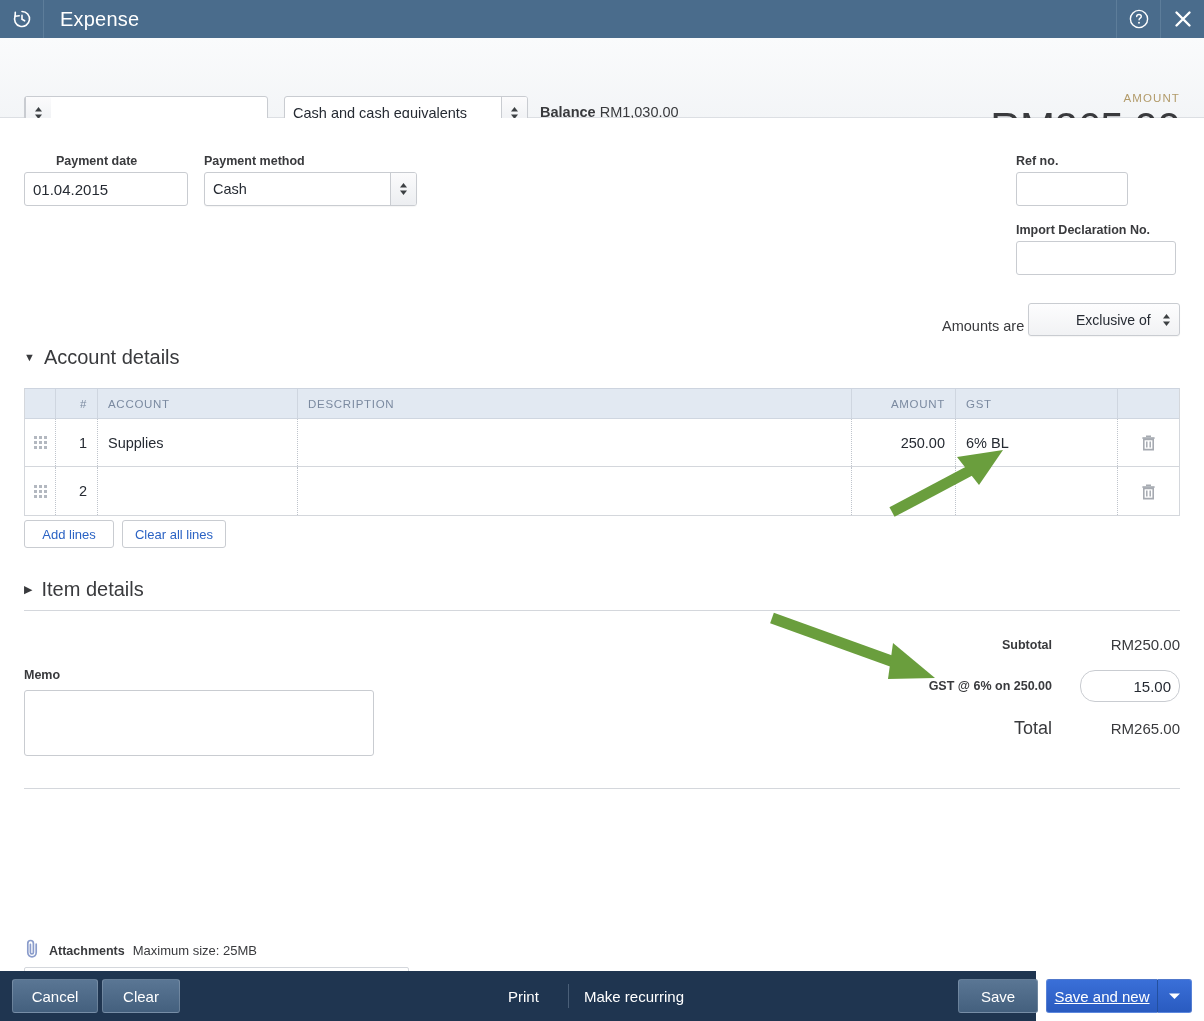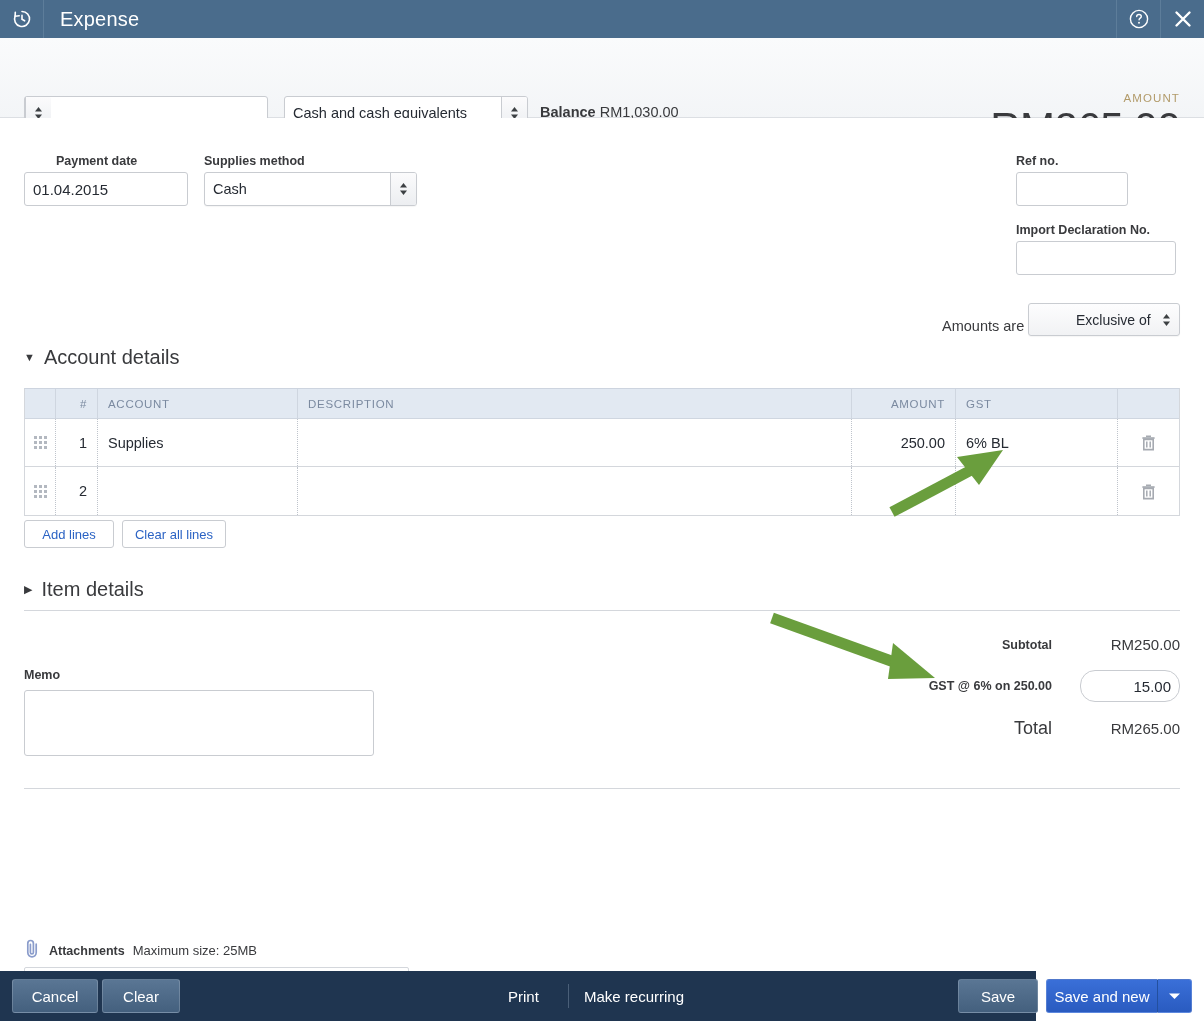--- a/index.html
+++ b/index.html
@@ -214,21 +214,21 @@
   #footer-sep { position: absolute; left: 568px; width: 1px; height: 24px; background: #4a5f78; }
   #make-recurring-button {
     position: absolute; left: 584px; color: #fff; font-size: 15px; cursor: pointer;
   }
   #save-button {
     position: absolute; left: 958px; width: 80px;
     background: linear-gradient(#5a7694, #44607e);
   }
   #save-and-new-button {
     position: absolute; left: 1046px; width: 112px; border-radius: 3px 0 0 3px;
-    background: linear-gradient(#3a6fd8, #2a5bc0); border-right: 1px solid #23509f;
+    background: linear-gradient(#3a6fd8, #2a5bc0); border-right: 1px solid #23509f; text-decoration: underline;
   }
   #save-and-new-dropdown {
     position: absolute; left: 1158px; width: 34px; border-radius: 0 3px 3px 0;
     background: linear-gradient(#3a6fd8, #2a5bc0); border-left: none;
   }
 
   .arrow-layer { position: absolute; left:0; top:0; width:1204px; height:1021px; pointer-events:none; }
 </style>
 </head>
 <body>
@@ -286,21 +286,21 @@
 
     <div class="amount-label">AMOUNT</div>
     <div class="amount-value">RM265.00</div>
   </div>
 
   <div class="body">
 
     <div class="fieldlabel" id="payment-date-label">Payment date</div>
     <div class="txtinput" id="payment-date-input">01.04.2015</div>
 
-    <div class="fieldlabel" id="payment-method-label">Supplies method</div>
+    <div class="fieldlabel" id="payment-method-label">Payment method</div>
     <div class="sel" id="payment-method-select">
       <div class="val">Cash</div>
       <div class="stepper">
         <svg width="11" height="18" viewBox="0 0 11 18">
           <path d="M5.5 3 L9 7.4 L2 7.4 Z" fill="#3c4043"></path>
           <path d="M5.5 15 L9 10.6 L2 10.6 Z" fill="#3c4043"></path>
         </svg>
       </div>
     </div>
 

